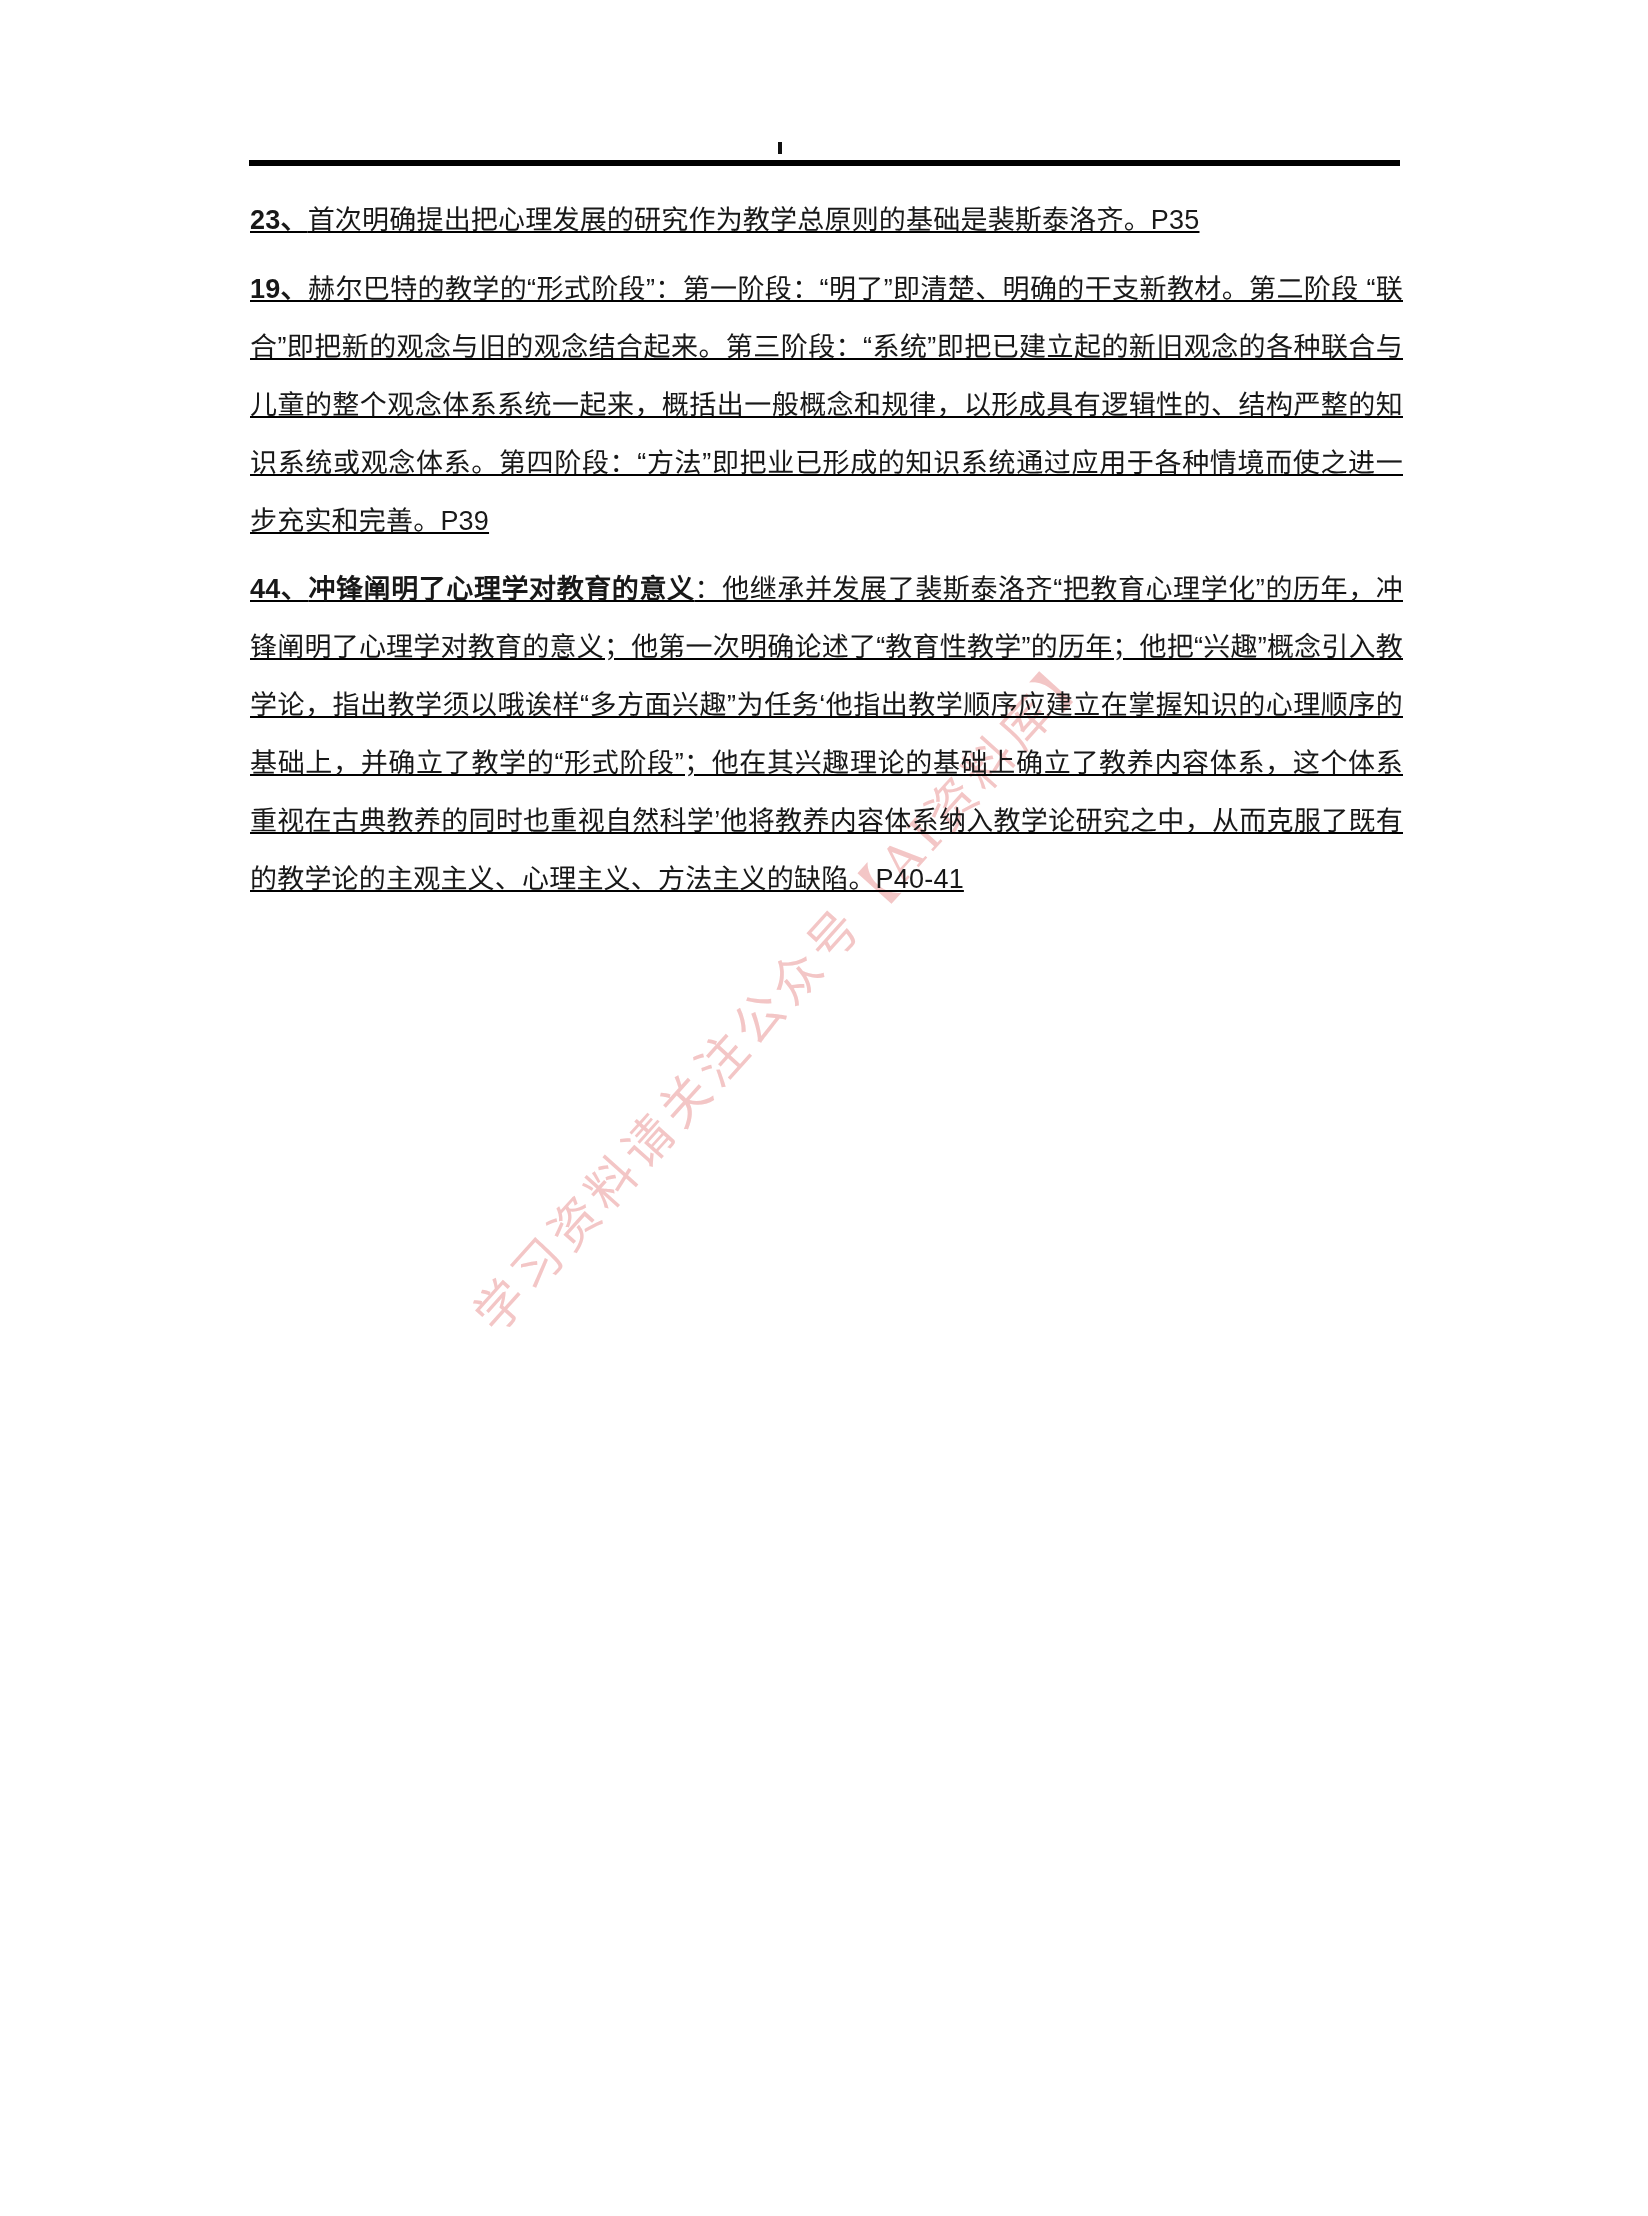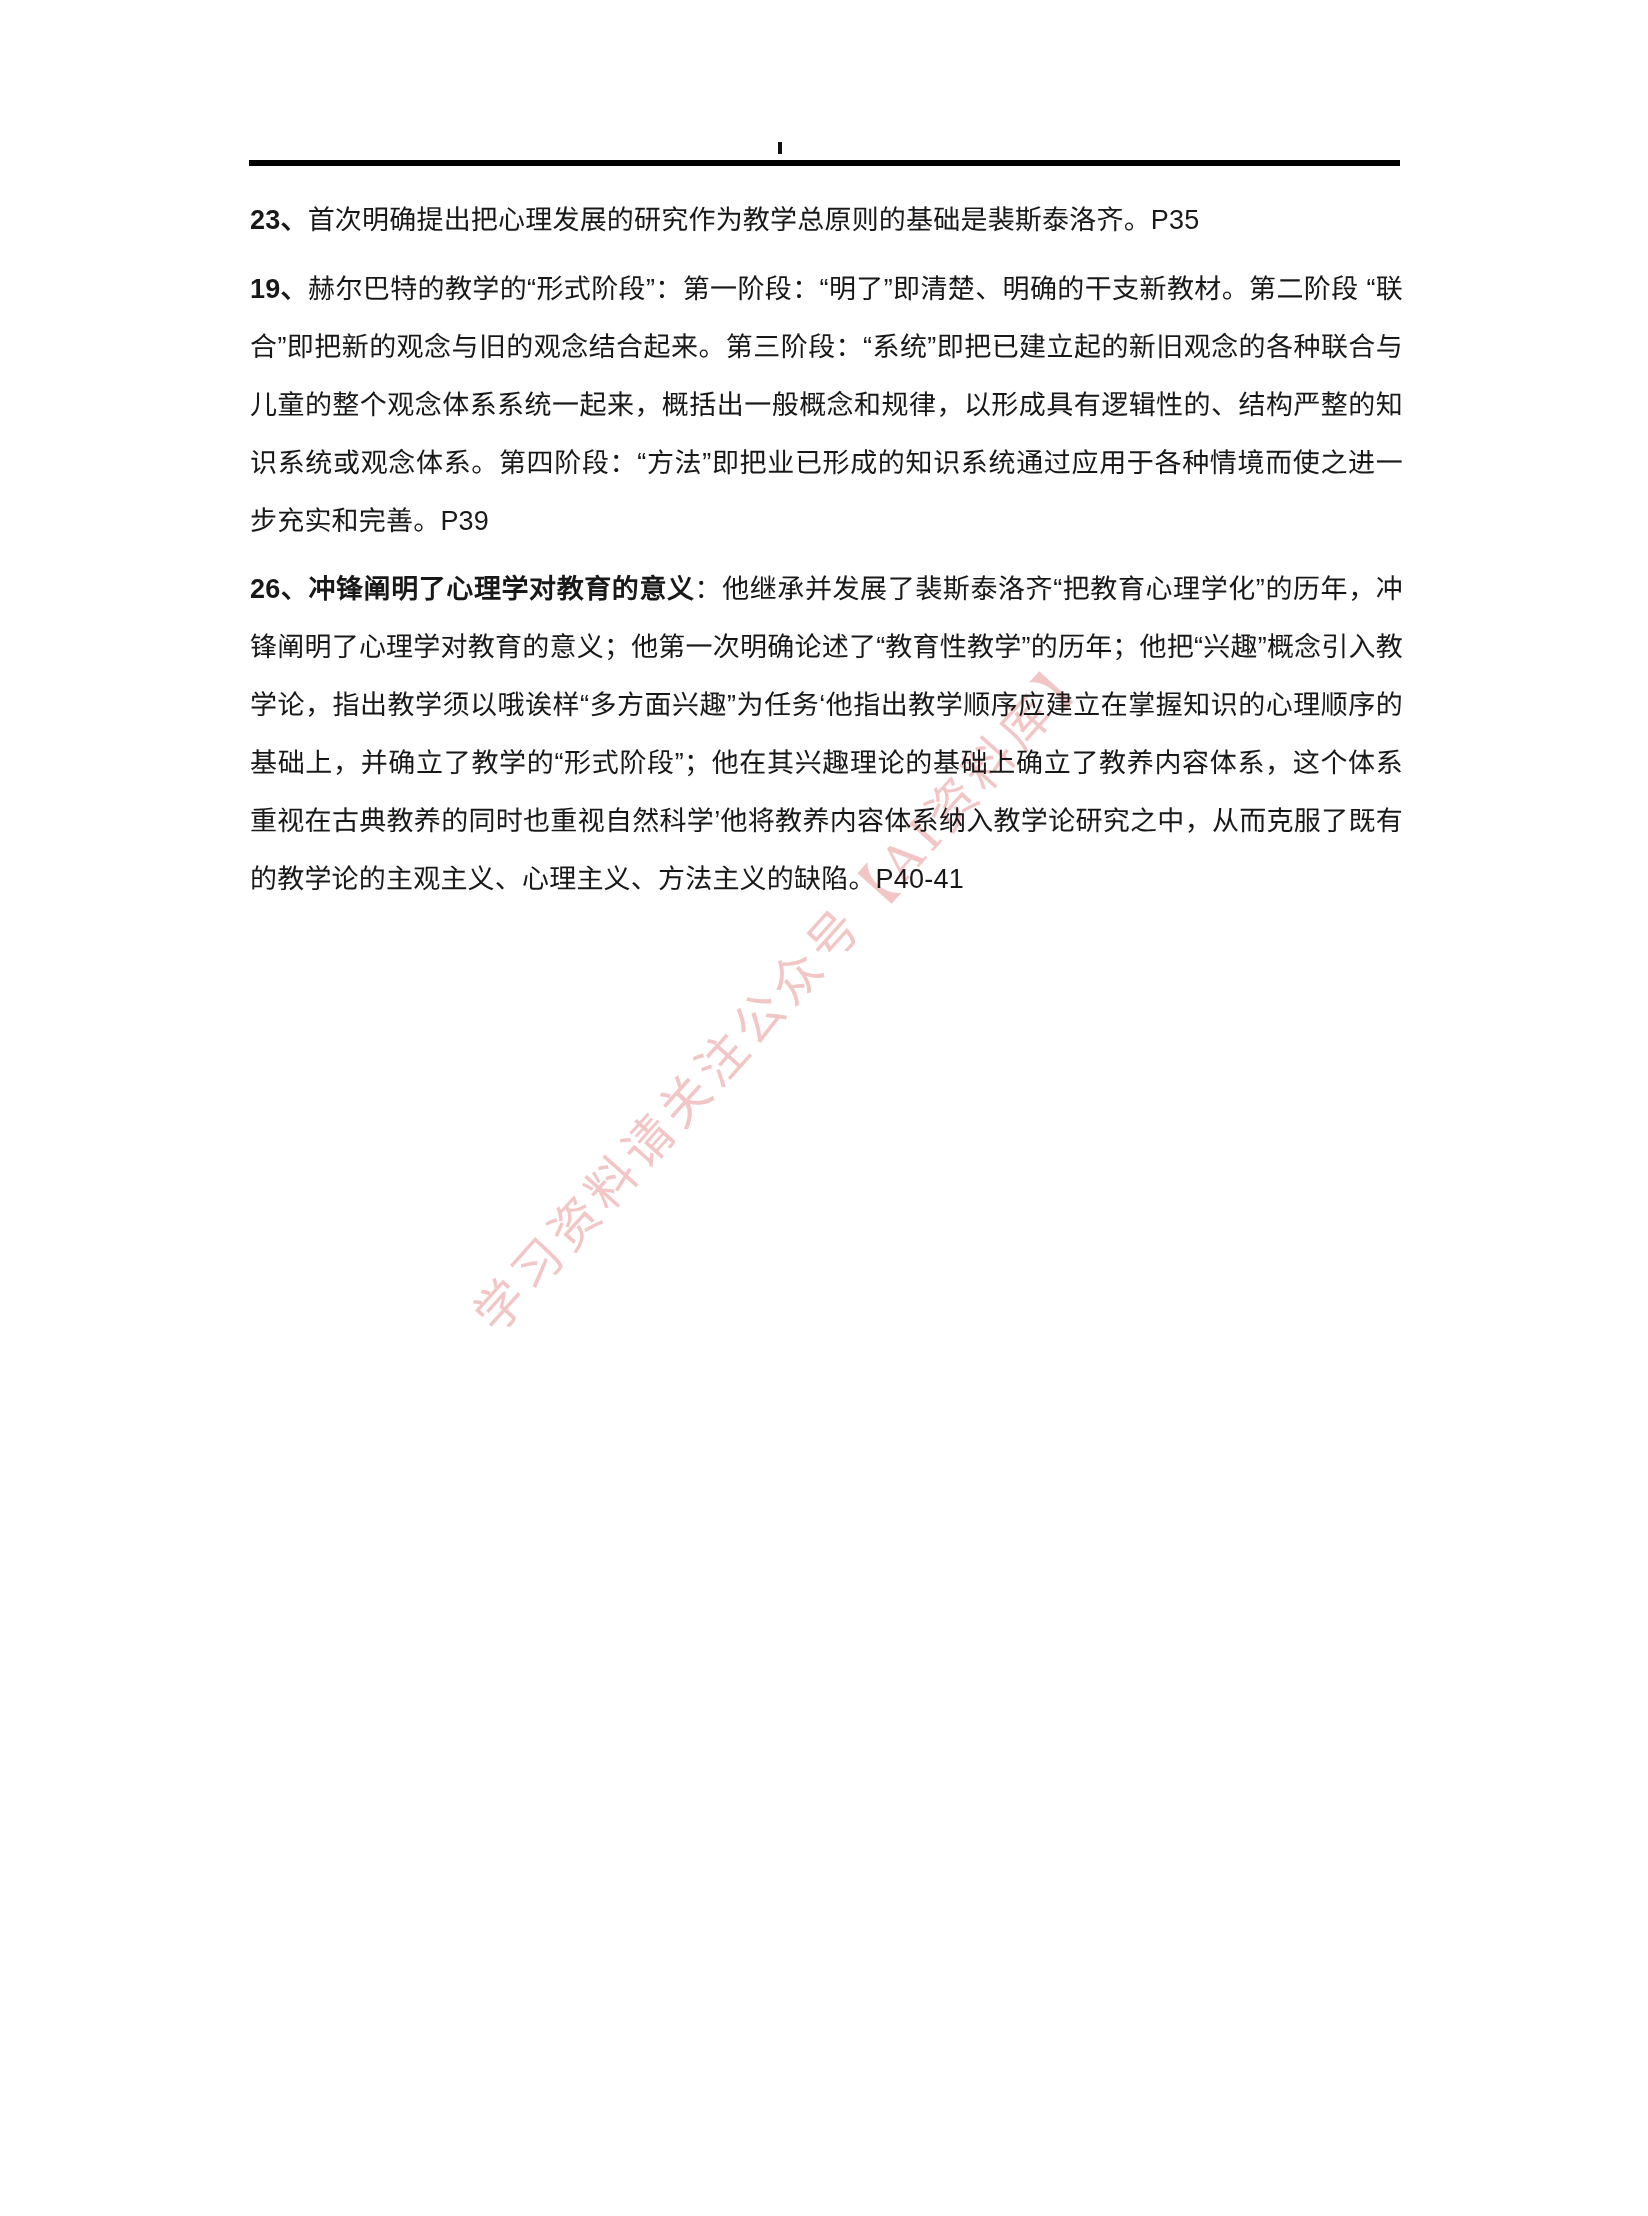--- a/index.html
+++ b/index.html
@@ -98,21 +98,21 @@
     white-space: nowrap;
     font-family: "DejaVu Serif", "Liberation Serif", serif;
     font-size: 49px;
     letter-spacing: 6.2px;
     color: #f3c3c3;
     opacity: 0.95;
     font-weight: 400;
   }
 
   
-  #content { z-index: 2; }
+  #content { z-index: 2; text-decoration: underline; }
   #watermark { z-index: 1; }
 </style>
 </head>
 <body>
 
 <div id="page">
 
   <div id="header-band">
     <div id="header-mark"></div>
     <div id="header-rule"></div>
@@ -127,20 +127,20 @@
     <p class="para">
       <b class="bold">23、</b><span>首次明确提出把心理发展的研究作为教学总原则的基础是裴斯泰洛齐。P35</span>
     </p>
 
 
     <p class="para">
       <b class="bold">19、</b><span>赫尔巴特的教学的“形式阶段”：第一阶段：“明了”即清楚、明确的干支新教材。第二阶段 “联合”即把新的观念与旧的观念结合起来。第三阶段：“系统”即把已建立起的新旧观念的各种联合与儿童的整个观念体系系统一起来，概括出一般概念和规律，以形成具有逻辑性的、结构严整的知识系统或观念体系。第四阶段：“方法”即把业已形成的知识系统通过应用于各种情境而使之进一步充实和完善。P39</span>
     </p>
 
     <p class="para">
-      <b class="bold">26、</b><b class="bold">冲锋阐明了心理学对教育的意义</b><span>：他继承并发展了裴斯泰洛齐“把教育心理学化”的历年，冲锋阐明了心理学对教育的意义；他第一次明确论述了“教育性教学”的历年；他把“兴趣”概念引入教学论，指出教学须以哦诶样“多方面兴趣”为任务‘他指出教学顺序应建立在掌握知识的心理顺序的基础上，并确立了教学的“形式阶段”；他在其兴趣理论的基础上确立了教养内容体系，这个体系重视在古典教养的同时也重视自然科学’他将教养内容体系纳入教学论研究之中，从而克服了既有的教学论的主观主义、心理主义、方法主义的缺陷。P40-41</span>
+      <b class="bold">44、</b><b class="bold">冲锋阐明了心理学对教育的意义</b><span>：他继承并发展了裴斯泰洛齐“把教育心理学化”的历年，冲锋阐明了心理学对教育的意义；他第一次明确论述了“教育性教学”的历年；他把“兴趣”概念引入教学论，指出教学须以哦诶样“多方面兴趣”为任务‘他指出教学顺序应建立在掌握知识的心理顺序的基础上，并确立了教学的“形式阶段”；他在其兴趣理论的基础上确立了教养内容体系，这个体系重视在古典教养的同时也重视自然科学’他将教养内容体系纳入教学论研究之中，从而克服了既有的教学论的主观主义、心理主义、方法主义的缺陷。P40-41</span>
     </p>
 
 
   </div>
 
 </div>
 
 
 </body></html>

